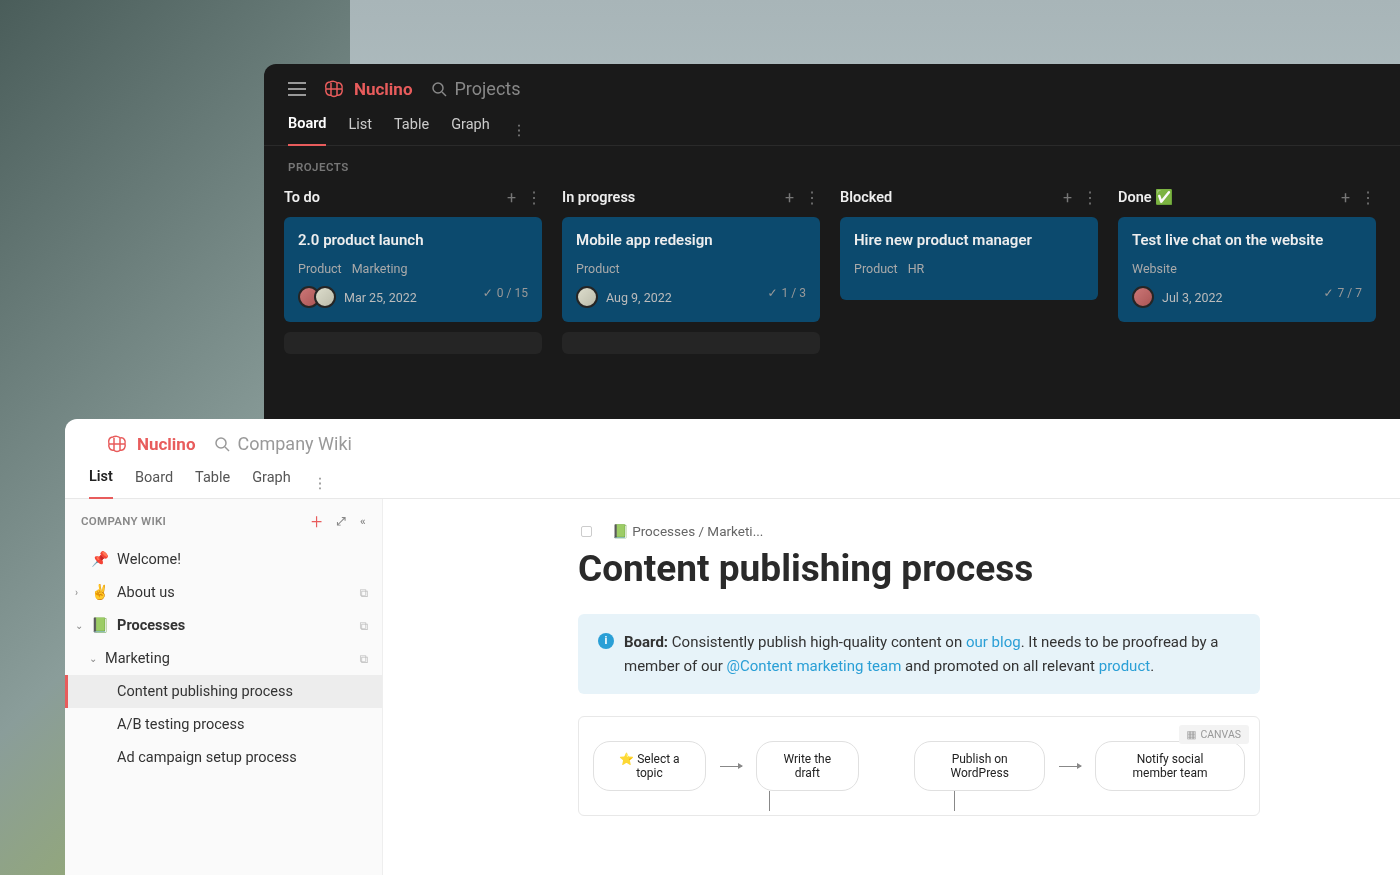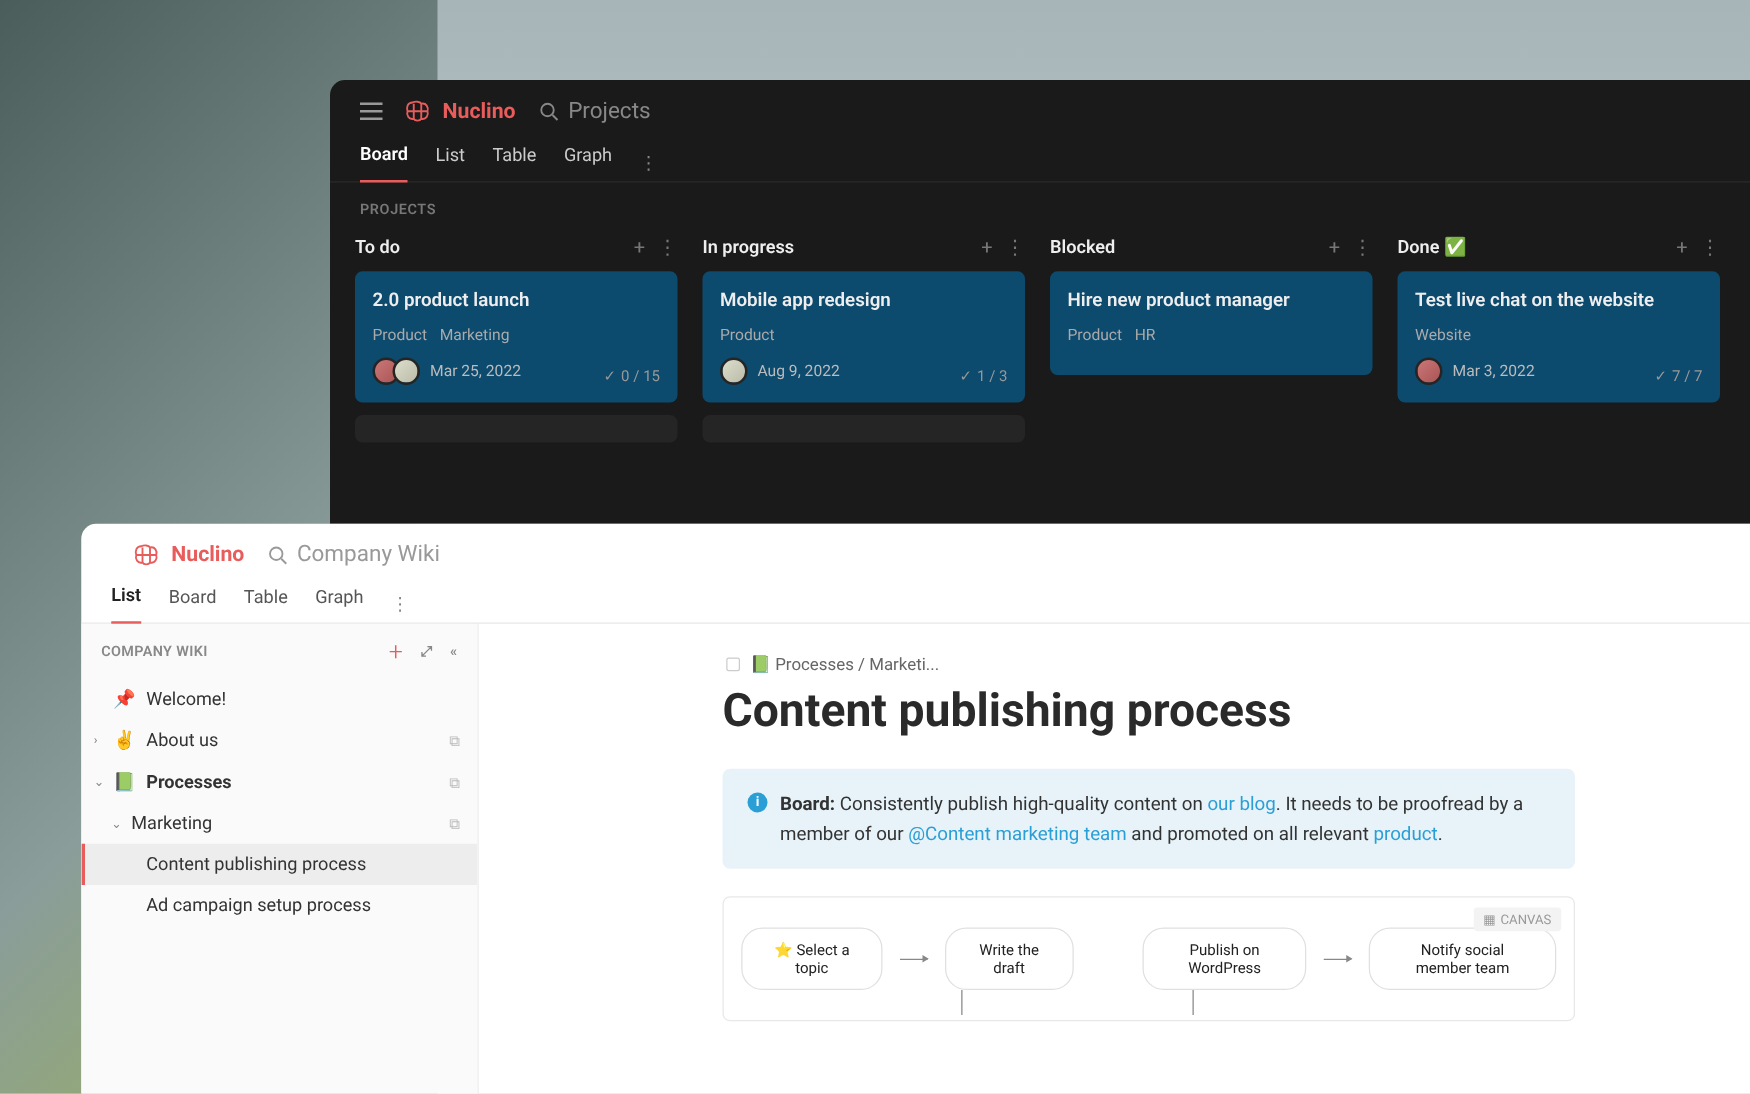--- a/index.html
+++ b/index.html
@@ -23,21 +23,21 @@
 .columns { display: flex; gap: 20px; padding: 0 20px; }
 .col { flex: 0 0 258px; }
 .col-head { display: flex; align-items: center; justify-content: space-between; padding: 4px 0 10px 0; }
 .col-head .title { font-weight: 600; font-size: 14.5px; color: #eee; }
 .col-head .icons { display: flex; gap: 10px; color: #777; }
 .col-head .icons span { cursor: pointer; font-size: 16px; }
 .card { background: #0c4a6e; border-radius: 6px; padding: 14px; margin-bottom: 10px; }
 .card-title { font-size: 15px; font-weight: 600; color: #eee; margin-bottom: 12px; }
 .card-tags { font-size: 12.5px; color: #aaa; margin-bottom: 10px; }
 .card-tags span { margin-right: 10px; }
-.card-footer { display: flex; align-items: flex-end; justify-content: space-between; }
+.card-footer { display: flex; align-items: flex-start; justify-content: space-between; }
 .card-left { display: flex; align-items: center; gap: 8px; }
 .avatars { display: flex; }
 .avatar { width: 22px; height: 22px; border-radius: 50%; border: 2px solid #252525; background: #a88; display:inline-block; margin-left: -6px; }
 .avatar:first-child { margin-left: 0; }
 .av-a { background: linear-gradient(135deg,#c77 0%,#a55 100%); }
 .av-b { background: linear-gradient(135deg,#ddc 0%,#bba 100%); }
 .av-c { background: linear-gradient(135deg,#b99 0%,#977 100%); }
 .card-date { font-size: 12.5px; color: #bbb; }
 .card-progress { display: flex; align-items: center; gap: 4px; font-size: 12px; color: #999; }
 .card-stub { background: #252525; border-radius: 6px; height: 22px; }
@@ -61,21 +61,21 @@
 .tree { overflow: auto; }
 .tree-row { display: flex; align-items: center; padding: 8px 14px 8px 10px; font-size: 14.5px; color: #333; cursor: pointer; gap: 4px; justify-content: space-between; }
 .tree-row .left { display: flex; align-items: center; gap: 4px; }
 .tree-row .chev { width: 12px; display:inline-block; color:#888; font-size:10px; }
 .tree-row .emoji { margin-right: 4px; }
 .tree-row.indent1 { padding-left: 24px; }
 .tree-row.indent2 { padding-left: 52px; }
 .tree-row.selected { background: #ededed; border-left: 3px solid #e85c5c; padding-left: 49px; }
 .tree-row .copy-icon { color: #bbb; font-size: 12px; }
 .content { flex: 1; padding: 24px 40px 0 40px; overflow: hidden; position: relative; }
-.breadcrumb { display: flex; align-items: center; gap: 8px; font-size: 13.5px; color: #666; margin-left: 158px; margin-bottom: 8px; }
+.breadcrumb { display: flex; align-items: center; gap: 20px; font-size: 13.5px; color: #666; margin-left: 158px; margin-bottom: 8px; }
 .breadcrumb .sq { width: 11px; height: 11px; border: 1.5px solid #ccc; border-radius: 2px; display:inline-block; }
 .page-title { font-size: 37px; font-weight: 700; color: #2a2a2a; margin-left: 155px; margin-bottom: 24px; }
 .callout { background: #e7f3f9; border-radius: 6px; padding: 16px 20px; margin-left: 155px; margin-right: 100px; font-size: 15px; line-height: 1.6; color: #333; display: flex; gap: 10px; }
 .callout .info-icon { flex-shrink: 0; width: 16px; height: 16px; background: #2a9fd6; border-radius: 50%; color: #fff; font-size: 11px; display:flex; align-items:center; justify-content:center; font-weight:700; margin-top: 3px;}
 .callout a { color: #2a9fd6; text-decoration: none; }
 .diagram { margin-left: 155px; margin-right: 100px; margin-top: 22px; border: 1px solid #e8e8e8; border-radius: 6px; padding: 24px 14px; display: flex; align-items: center; gap: 14px; position: relative; }
 .canvas-badge { position: absolute; top: 8px; right: 10px; font-size: 10.5px; color: #999; background: #f3f3f3; padding: 3px 8px; border-radius: 3px; display:flex; align-items:center; gap:4px; }
 .dnode { border: 1px solid #e0e0e0; border-radius: 17px; padding: 10px 25px; font-size: 12px; text-align: center; min-width: 82px; }
 .darr { width: 32px; height: 1px; background: #888; position: relative; }
 .darr:after { content: ''; position: absolute; right: -1px; top: -3px; border-left: 5px solid #888; border-top: 3.5px solid transparent; border-bottom: 3.5px solid transparent; }
@@ -195,21 +195,21 @@
           </span>
       </div>
       <div class="card">
         <div class="card-title">Test live chat on the website</div>
         <div class="card-tags"><span>Website</span></div>
         <div class="card-footer">
           <div class="card-left">
             <span class="avatars">
                 <span class="avatar av-a"></span>
               </span>
-            <span class="card-date">Mar 3, 2022</span>
+            <span class="card-date">Jul 3, 2022</span>
           </div>
           <div class="card-progress">
               <span>✓</span>
               <span>7 / 7</span>
             </div>
         </div>
       </div>
     </div>
   </div>
 </div>
@@ -275,20 +275,25 @@
         <div class="tree-row indent1">
           <span class="left">
               <span class="chev">⌄</span>
               <span>Marketing</span>
             </span>
           <span class="copy-icon">⧉</span>
         </div>
         <div class="tree-row indent2 selected">
           <span class="left">
               <span>Content publishing process</span>
+            </span>
+        </div>
+        <div class="tree-row indent2">
+          <span class="left">
+              <span>A/B testing process</span>
             </span>
         </div>
         <div class="tree-row indent2">
           <span class="left">
               <span>Ad campaign setup process</span>
             </span>
         </div>
       </div>
     </div>
     <div class="content">

